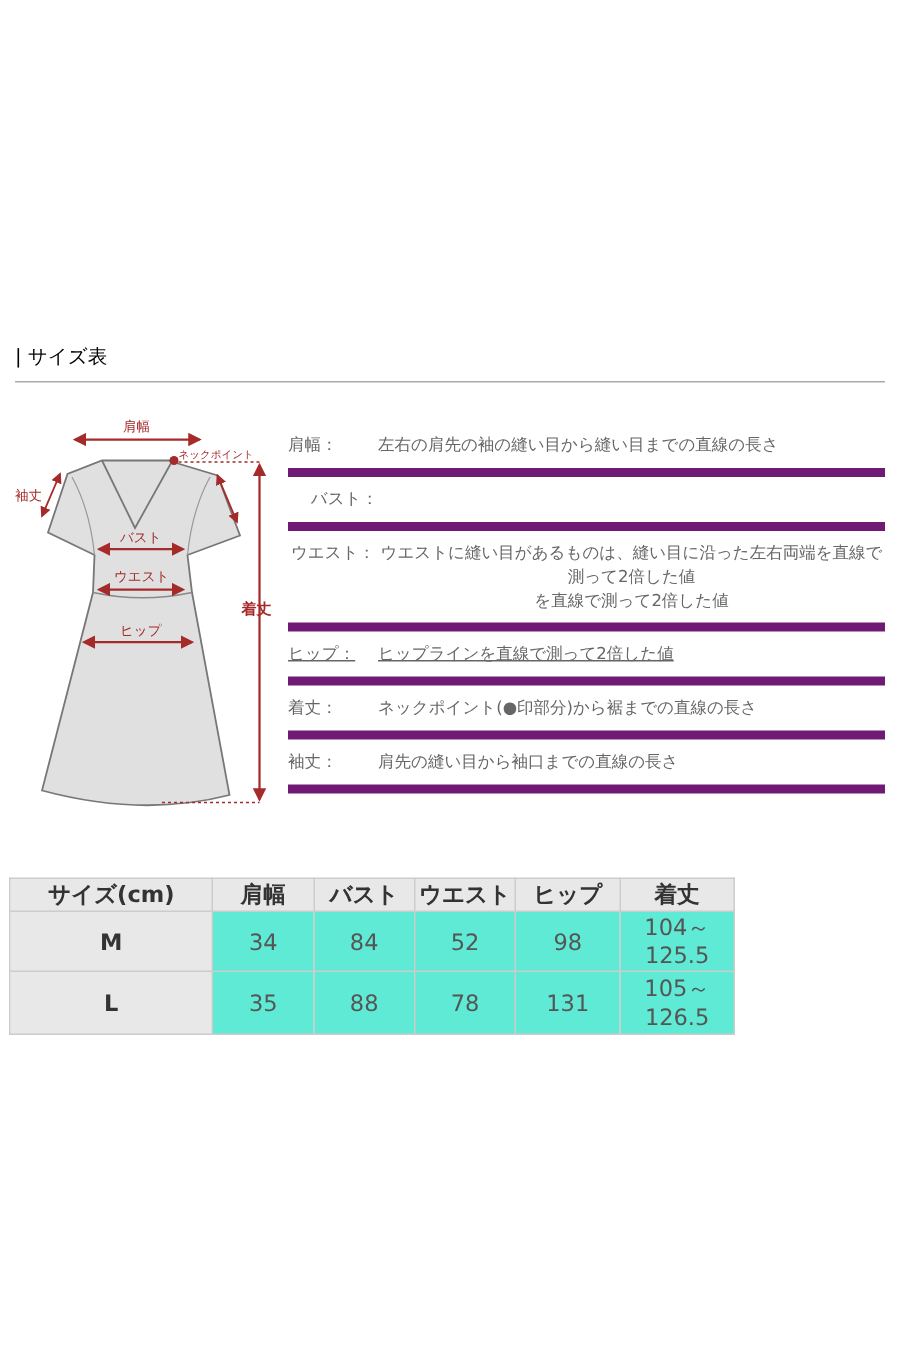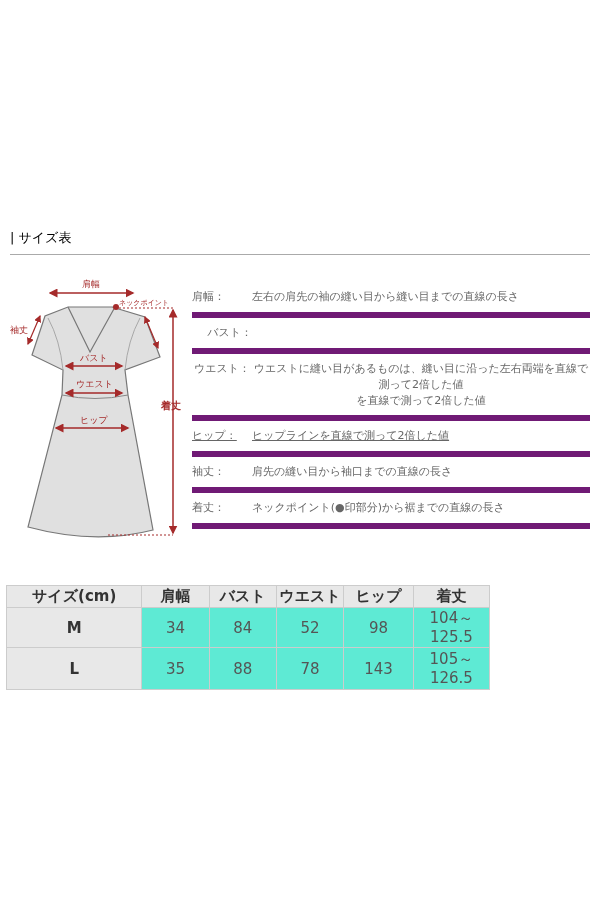--- a/index.html
+++ b/index.html
@@ -86,29 +86,29 @@
       <span>を直線で測って2倍した値</span>
     </div>
   </div>
   <div class="def-row" style="padding:7px 0 7px;text-decoration:underline;">
     <div class="def-term">ヒップ：</div>
     <div class="def-desc">
         <span>ヒップラインを直線で測って2倍した値</span>
       </div>
   </div>
   <div class="def-row" style="padding:7px 0 7px;">
+    <div class="def-term">着丈：</div>
+    <div class="def-desc">
+        <span>ネックポイント(●印部分)から裾までの直線の長さ</span>
+      </div>
+  </div>
+  <div class="def-row" style="padding:7px 0 7px;">
     <div class="def-term">袖丈：</div>
     <div class="def-desc">
         <span>肩先の縫い目から袖口までの直線の長さ</span>
-      </div>
-  </div>
-  <div class="def-row" style="padding:7px 0 7px;">
-    <div class="def-term">着丈：</div>
-    <div class="def-desc">
-        <span>ネックポイント(●印部分)から裾までの直線の長さ</span>
       </div>
   </div>
 </div>
 
 <table class="size-table">
   <colgroup>
     <col style="width:166px">
       <col style="width:82px">
       <col style="width:82px">
       <col style="width:82px">
@@ -132,17 +132,17 @@
       <td>84</td>
       <td>52</td>
       <td>98</td>
       <td>104～125.5</td>
     </tr>
     <tr style="height:42px;">
       <td class="label">L</td>
       <td>35</td>
       <td>88</td>
       <td>78</td>
-      <td>143</td>
+      <td>131</td>
       <td>105～126.5</td>
     </tr>
   </tbody>
 </table>
 
 </body></html>

